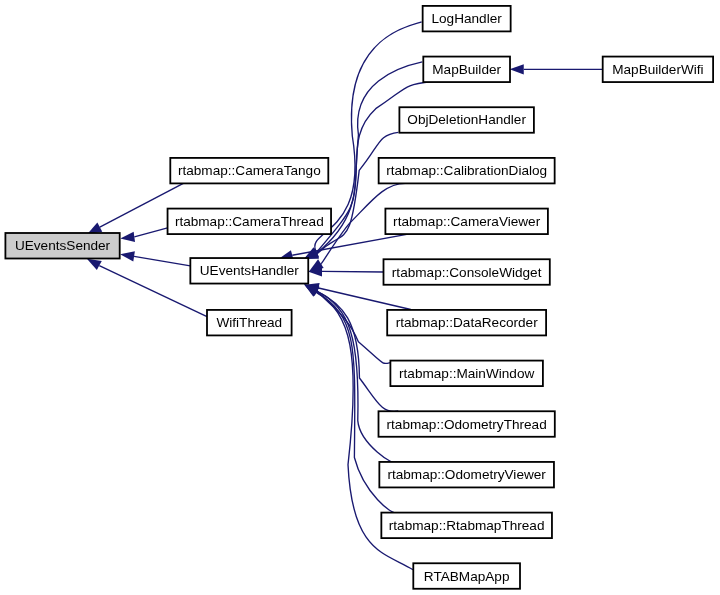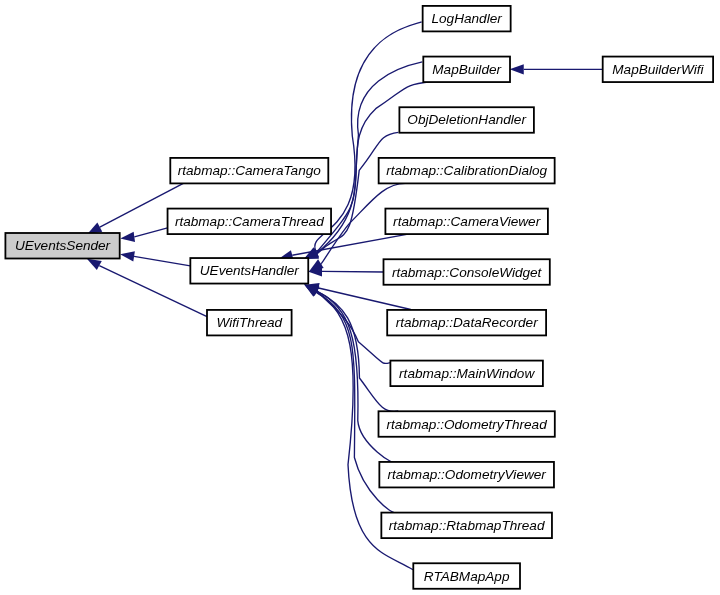--- a/index.html
+++ b/index.html
@@ -1,18 +1,18 @@
 <!DOCTYPE html>
 <html><head>
 <meta charset="utf-8">
 <style>
   html,body{margin:0;padding:0;background:#fff;}
   body{width:720px;height:595px;overflow:hidden;
        font-family:"Liberation Sans",sans-serif;-webkit-font-smoothing:antialiased;}
-  #graph{position:relative;width:720px;height:591px;background:#fff;font-style:italic;}
+  #graph{position:relative;width:720px;height:591px;background:#fff;}
   svg#svgroot{position:absolute;left:0;top:0;width:720px;height:595px;display:block;
               shape-rendering:geometricPrecision;}
   .node-rect{fill:#fff;stroke:#000;stroke-width:1.8;}
   .node-rect.root{fill:#ccc;}
   .node-label{font-family:"Liberation Sans",sans-serif;font-size:13.6px;fill:#000;
               text-anchor:middle;}
   .edge{fill:none;stroke:#191970;stroke-width:1.35;}
   .arrow{fill:#191970;stroke:none;}
 </style>
 </head>

